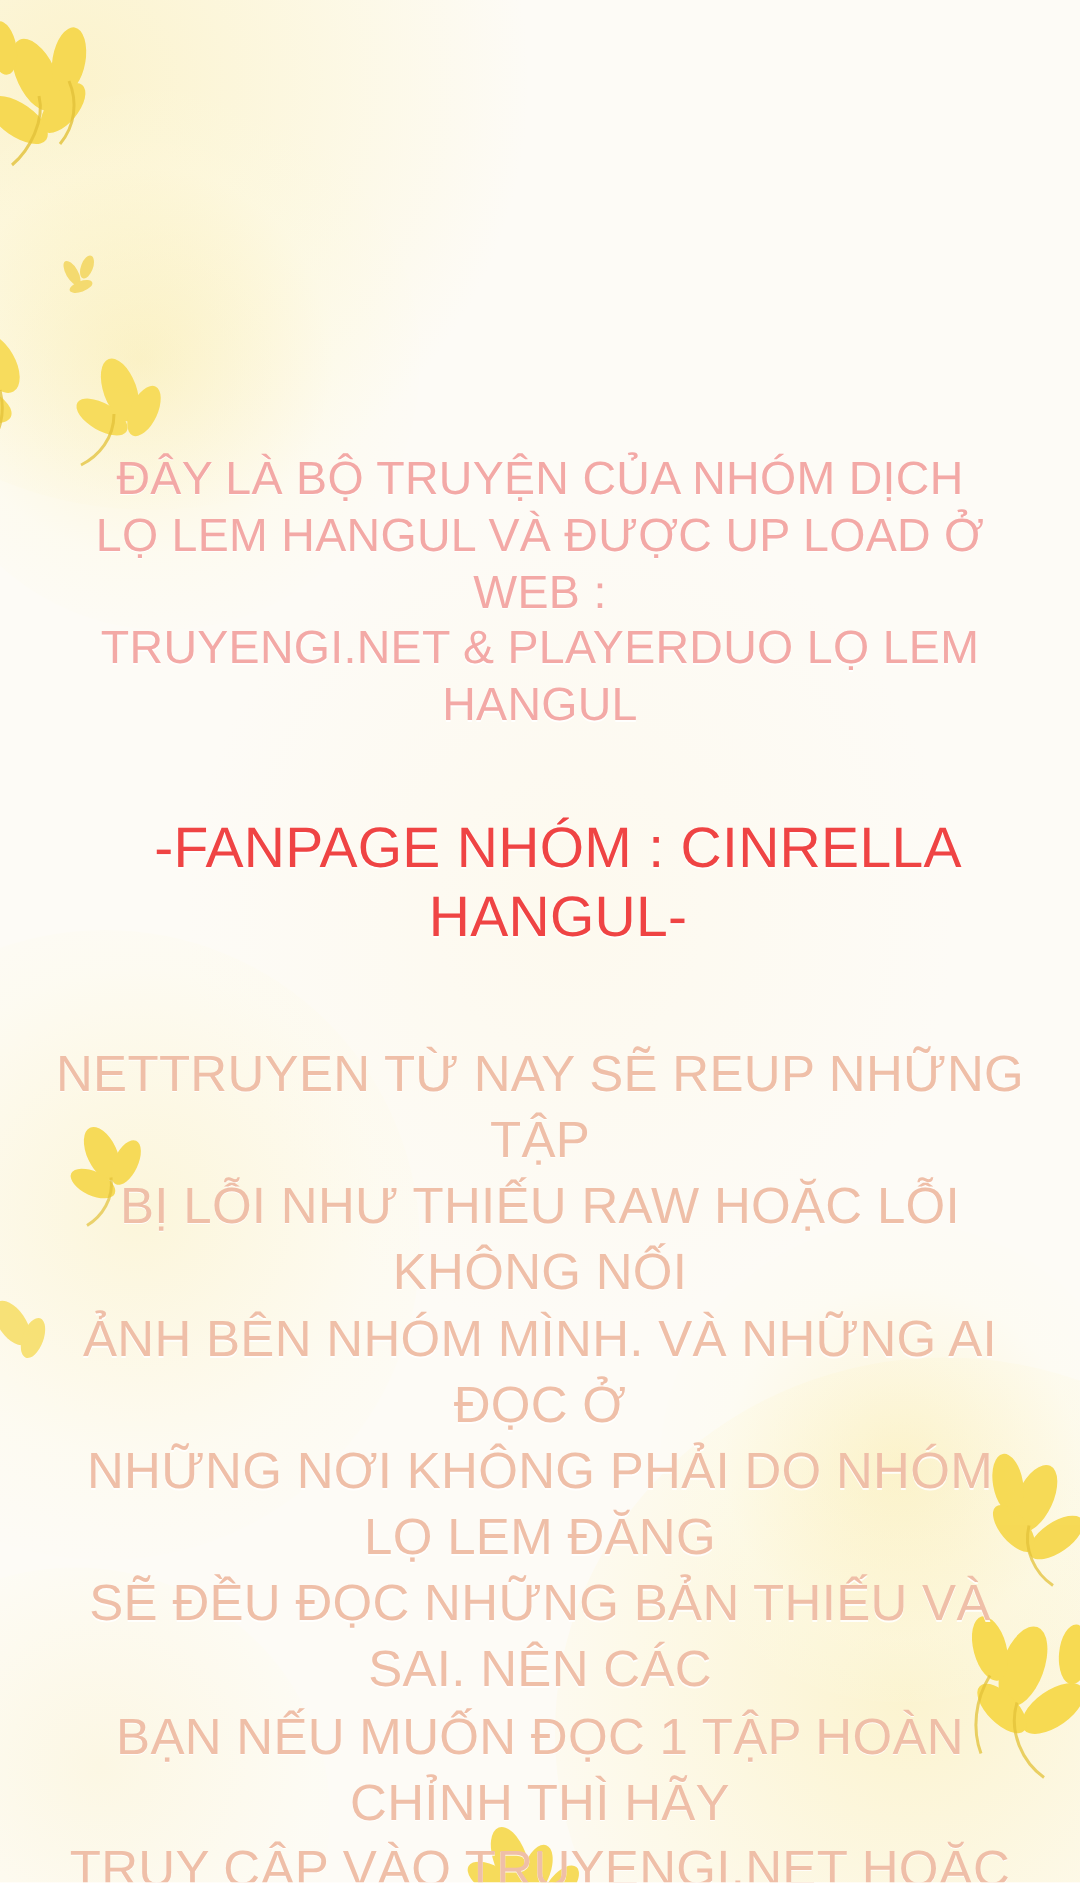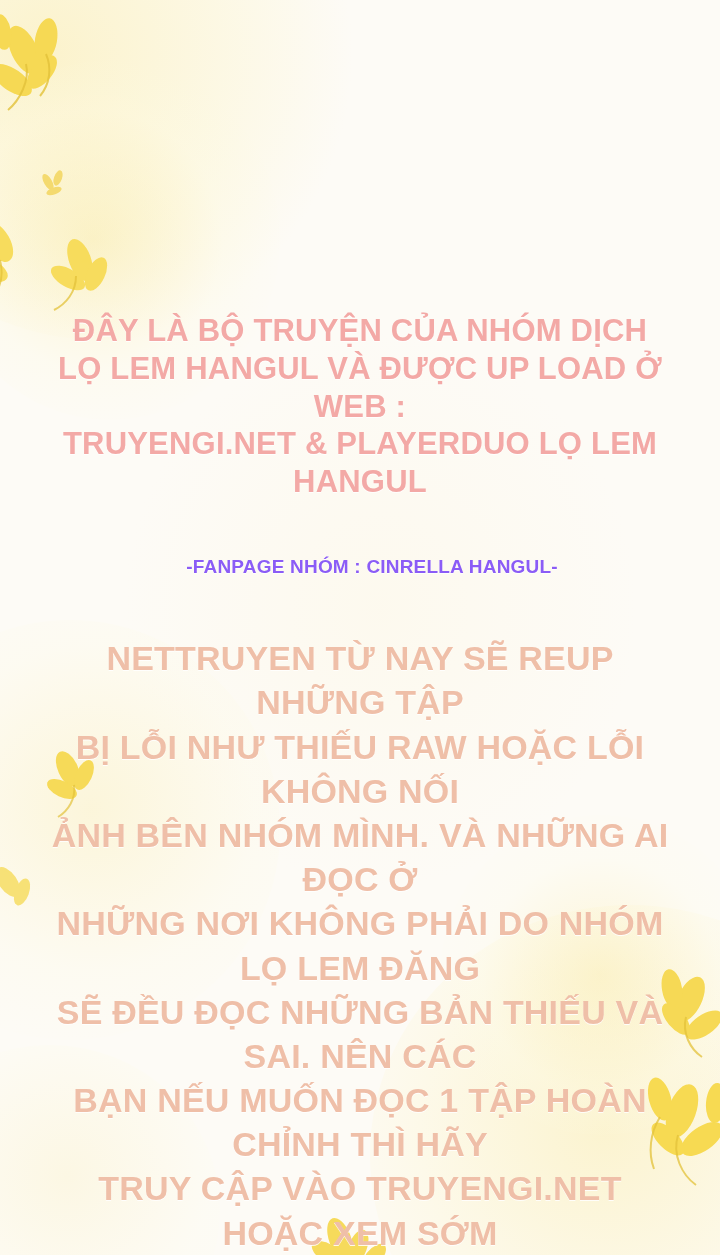--- a/index.html
+++ b/index.html
@@ -67,35 +67,35 @@
   
   .text-stack {
     position: absolute;
     left: 0;
     top: 300px;
     width: 720px;
     text-align: center;
     text-transform: uppercase;
   }
   .para {
-    margin: 12px;
-    font-weight: 700;
+    margin: 0;
+    font-weight: 400;
     letter-spacing: 0.2px;
     line-height: 1.22;
     white-space: pre-line;
   }
   .p-credit {
     color: #f3a9a6;
     font-size: 31px;
     text-shadow: 0 1px 0 rgba(255,255,255,0.9);
     padding: 0 28px;
   }
   .p-fanpage {
-    color: #8b5cf6;
-    font-size: 19px;
+    color: #ef4444;
+    font-size: 38px;
     margin-top: 54px;
     text-shadow: 0 1px 0 rgba(255,255,255,0.9);
     padding-left: 24px;
   }
   .p-sites {
     color: #f5b2ae;
     font-size: 29px;
     margin-top: 56px;
     text-shadow: 0 1px 0 rgba(255,255,255,0.9);
   }

